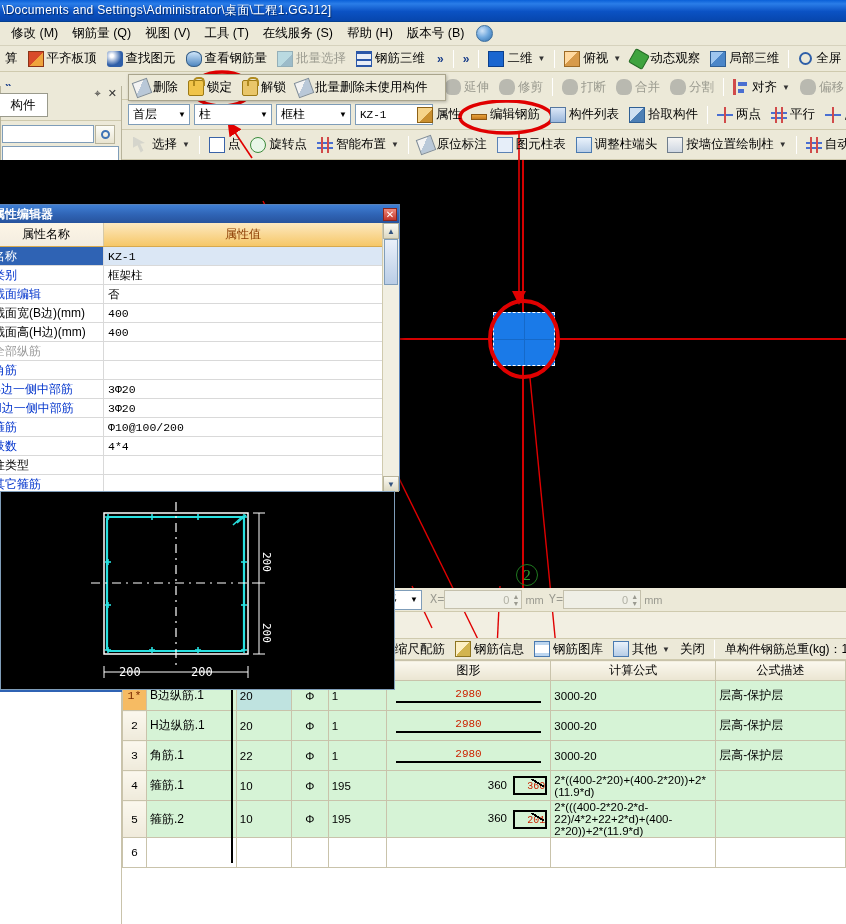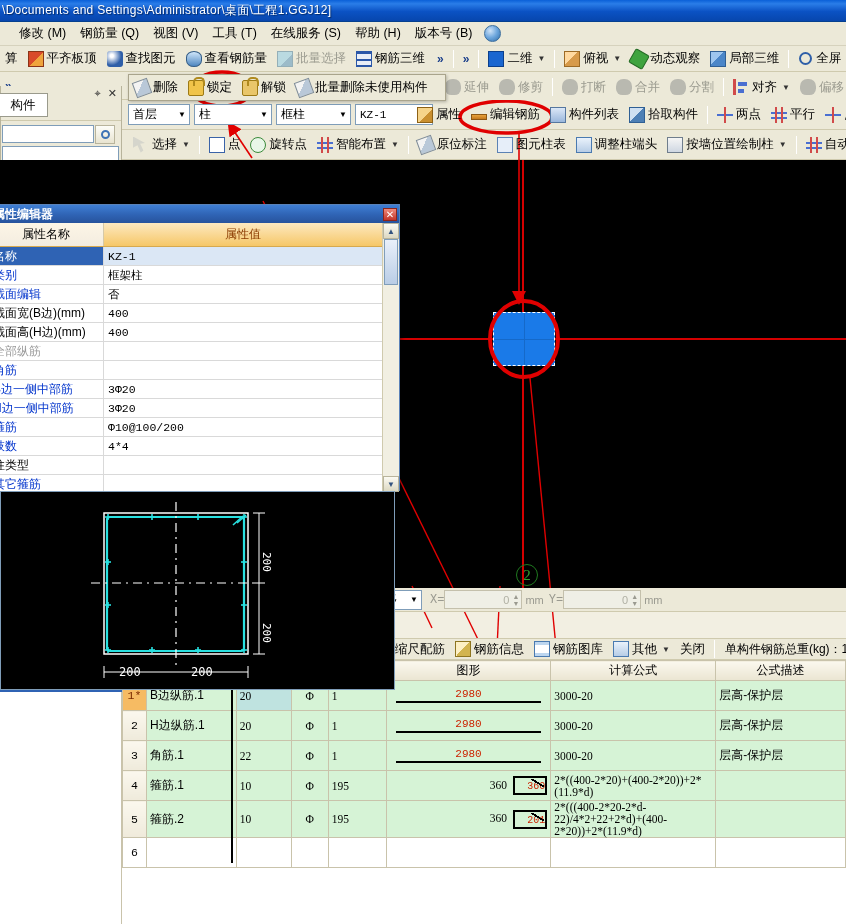--- a/index.html
+++ b/index.html
@@ -20,21 +20,21 @@
     font-size:12px; letter-spacing:.3px;
     display:flex; align-items:center; padding-left:2px;
     border-bottom:1px solid #05408f;
   }
   #titlebar .tl{ white-space:nowrap; text-shadow:1px 1px 1px rgba(0,0,0,.45); }
 
   
   #menubar{
     left:0; top:22px; width:846px; height:24px;
     background:#ece9d8; border-bottom:1px solid #d6d2bd;
-    display:flex; align-items:center; gap:0px; padding-left:12px;
+    display:flex; align-items:center; gap:0px; padding-left:4px;
   }
   #menubar .mi{ padding:3px 7px; white-space:nowrap; font-size:12.5px; color:#000; cursor:default; }
   .globe{
     width:17px;height:17px;margin-left:5px;border-radius:50%;
     background:radial-gradient(circle at 35% 32%,#cfe3f7 0%,#6fa8de 48%,#2f6ca8 100%);
     border:1px solid #3b6e9e;
   }
 
   
   .tbrow{
@@ -199,21 +199,21 @@
   #rbtable th{
     background:linear-gradient(#fbf8ee,#eae5d2); border:1px solid #c9c3ab;
     font-weight:normal; height:20px; color:#000; font-size:12px;
   }
   #rbtable td{ border:1px solid #c9c3ab; height:30px; background:#d6f3d6; padding:0 3px;
     vertical-align:middle; }
   #rbtable td.rowno{ background:linear-gradient(#fbf8ee,#efeadb); text-align:center; width:20px;
     font-family:"Liberation Mono",monospace; }
   #rbtable td.rowno.hl{ background:#f6bb63; color:#7a2a00; }
   #rbtable tr.empty td{ background:#fff; }
-  .mono{ font-family:Liberation Serif, serif; font-size:11.5px; }
+  .mono{ font-family:Liberation Sans, sans-serif; font-size:11.5px; }
   .shape-cell{ position:relative; }
   .shape-len{ color:#cc2200; font-family:"Liberation Mono",monospace; font-size:11px;
       display:block; text-align:center; line-height:11px; }
   .shape-bar{ display:block; height:2px; background:#000; margin:1px 6px 0 6px; }
   .stirrup-box{
     display:inline-block; width:34px; height:19px; border:2px solid #000; position:relative;
     color:#cc2200; font-family:"Liberation Mono",monospace; font-size:10px;
     padding-left:2px; line-height:17px; vertical-align:middle;
   }
   .stirrup-box:after{

